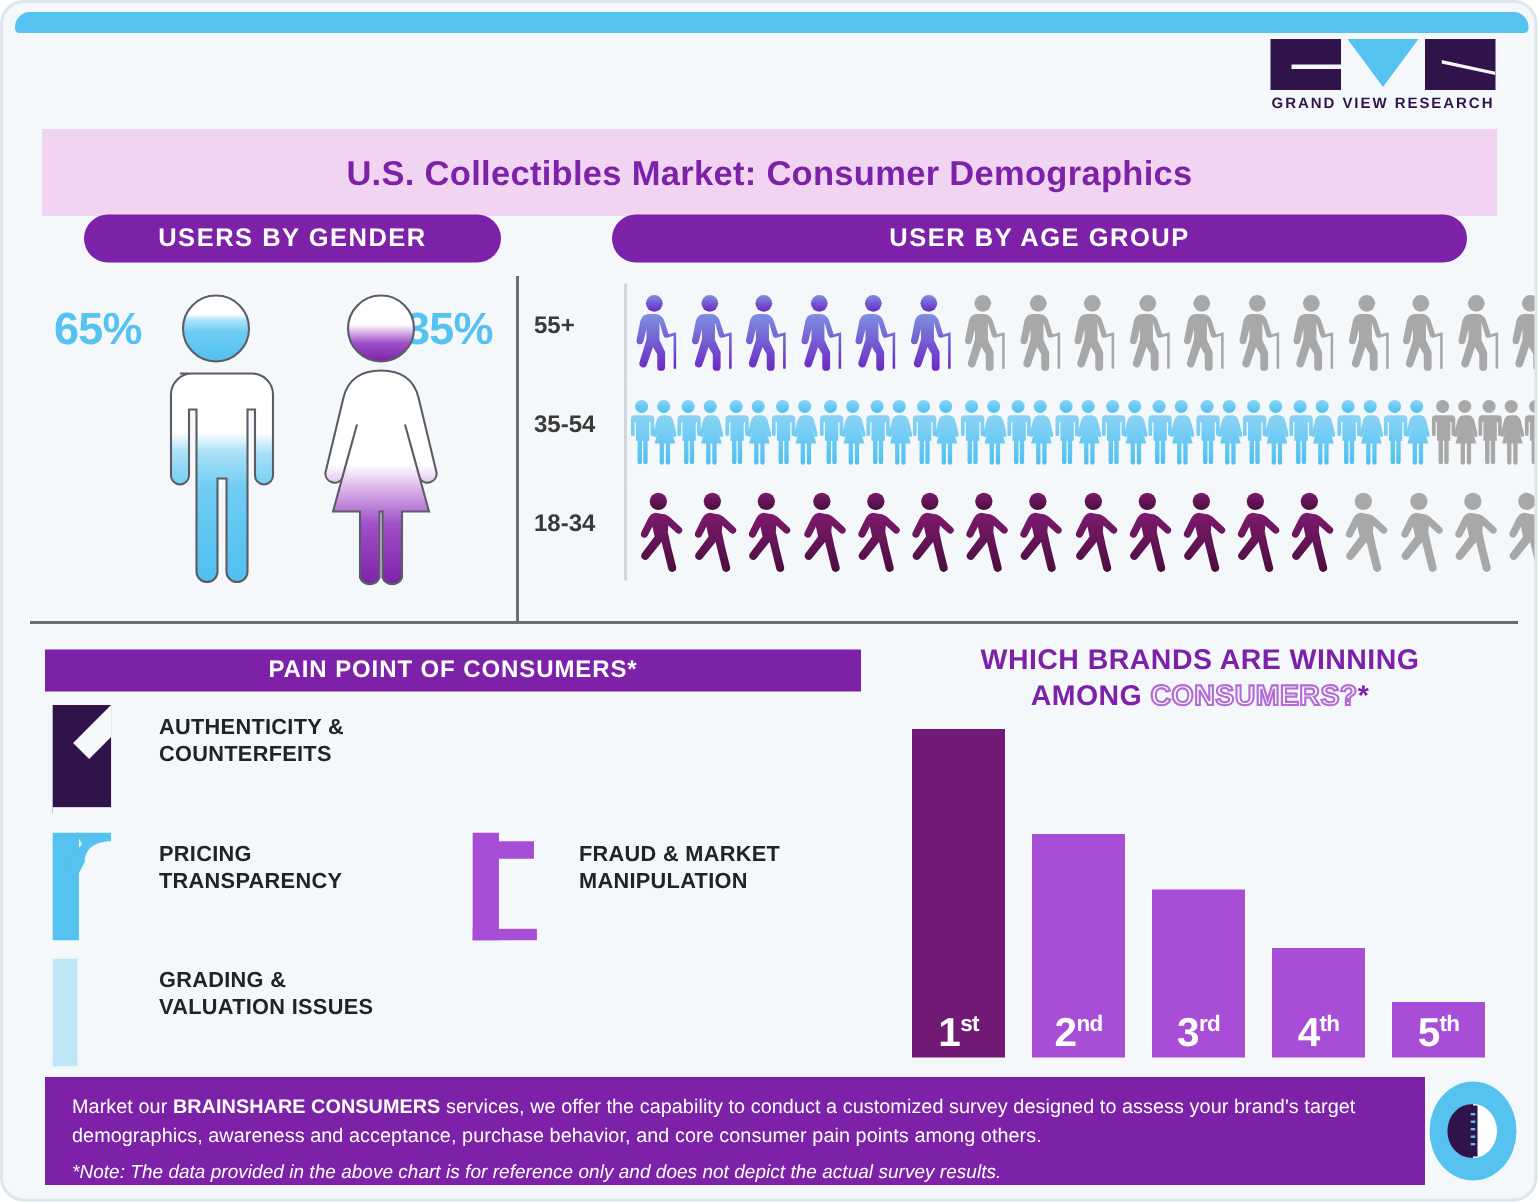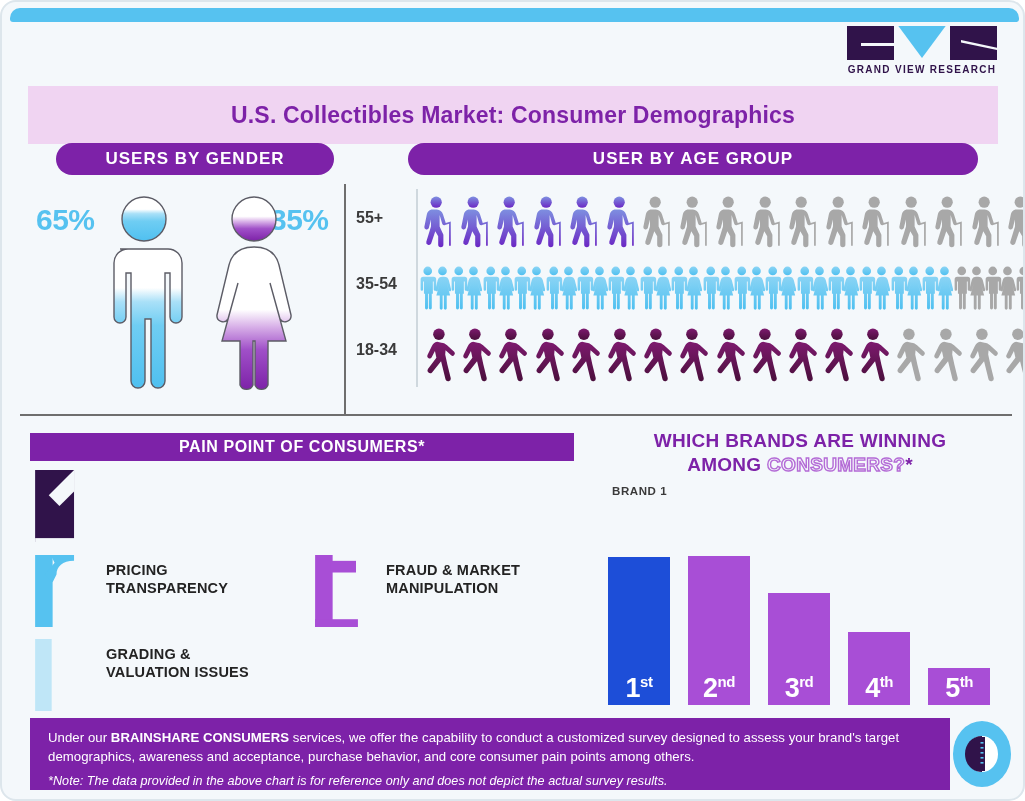--- a/index.html
+++ b/index.html
@@ -627,20 +627,24 @@
   </div>
 
   <div id="pain-head">PAIN POINT OF CONSUMERS*</div>
 
   <div class="pain-item" id="pain-1">
     <div class="pain-icon"><svg viewBox="0 0 46 74" width="55" height="72">
           <rect x="0" y="0" width="40" height="74" fill="#30134a"></rect>
           <path d="M40 0 L14 26 L25 37 L40 22 Z" fill="#f4f8fb"></path>
           <rect x="0" y="70" width="44" height="4" fill="#f4f8fb"></rect>
         </svg></div>
+    <div class="pain-text">
+      <span>AUTHENTICITY &amp;</span><br>
+      <span>COUNTERFEITS</span>
+    </div>
   </div>
   <div class="pain-item" id="pain-2">
     <div class="pain-icon"><svg viewBox="0 0 46 74" width="55" height="72">
           <rect x="0" y="0" width="18" height="74" fill="#56c2f0"></rect>
           <path d="M16 0 h24 a0 0 0 0 1 0 0 l-0 6 c-12 0 -18 6 -18 14 l-4 8 l-8 -8 l10 -12 z" fill="#56c2f0"></path>
           <path d="M13 2 #56c2f030 -2 44 6 44 16 #56c2f044 27 30 33 18 38 L18 26 #56c2f027 24 34 21 34 16 #56c2f034 11 26 8 13 11 Z" fill="#56c2f0"></path>
           <path d="M9 2 #56c2f024 -3 40 4 40 16 #56c2f040 28 24 34 14 40 L6 32 #56c2f020 26 30 22 30 16 #56c2f030 10 20 8 9 12 Z" fill="#f4f8fb"></path>
         </svg></div>
     <div class="pain-text">
       <span>PRICING</span><br>
@@ -673,21 +677,21 @@
   </div>
 
   <div id="brands-block">
     <div id="brands-title">
       <span>WHICH BRANDS ARE WINNING</span><br>
       <span>AMONG </span><span class="hollow">CONSUMERS?</span><span>*</span>
     </div>
     <div id="brand-label">BRAND 1</div>
     <div id="bars">
         <div class="bar-wrap">
-          <div class="bar" style="height:148px;background:#1d4ed8">
+          <div class="bar" style="height:219px;background:#701a75">
             <span class="rank">1<sup>st</sup></span>
           </div>
         </div>
         <div class="bar-wrap">
           <div class="bar" style="height:149px;background:#a84ed6">
             <span class="rank">2<sup>nd</sup></span>
           </div>
         </div>
         <div class="bar-wrap">
           <div class="bar" style="height:112px;background:#a84ed6">
@@ -702,21 +706,21 @@
         <div class="bar-wrap">
           <div class="bar" style="height:37px;background:#a84ed6">
             <span class="rank">5<sup>th</sup></span>
           </div>
         </div>
       </div>
   </div>
 
   <div id="footer">
     <p>
-      <span>Under our </span><span class="b">BRAINSHARE CONSUMERS</span><span> services, we offer the capability to conduct a customized survey designed to assess your brand's target demographics, awareness and acceptance, purchase behavior, and core consumer pain points among others.</span>
+      <span>Market our </span><span class="b">BRAINSHARE CONSUMERS</span><span> services, we offer the capability to conduct a customized survey designed to assess your brand's target demographics, awareness and acceptance, purchase behavior, and core consumer pain points among others.</span>
     </p>
     <p class="note">*Note: The data provided in the above chart is for reference only and does not depict the actual survey results.</p>
   </div>
 
   <svg id="brain" viewBox="0 0 60 68">
     <ellipse cx="30" cy="34" rx="29" ry="33" fill="#56c2f0"></ellipse>
     <ellipse cx="30" cy="34" rx="16" ry="18" fill="#ffffff"></ellipse>
     <path d="M30 16 c-10 0 -17 8 -17 18 c0 10 7 18 17 18 z" fill="#30134a"></path>
     <rect x="27" y="17" width="6" height="34" fill="#30134a"></rect>
     <rect x="28.5" y="22" width="3" height="1.6" fill="#56c2f0"></rect>

